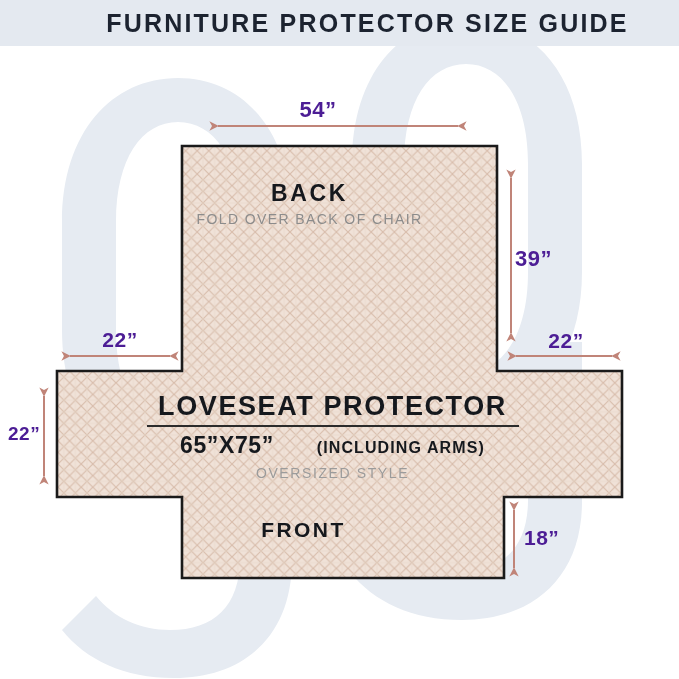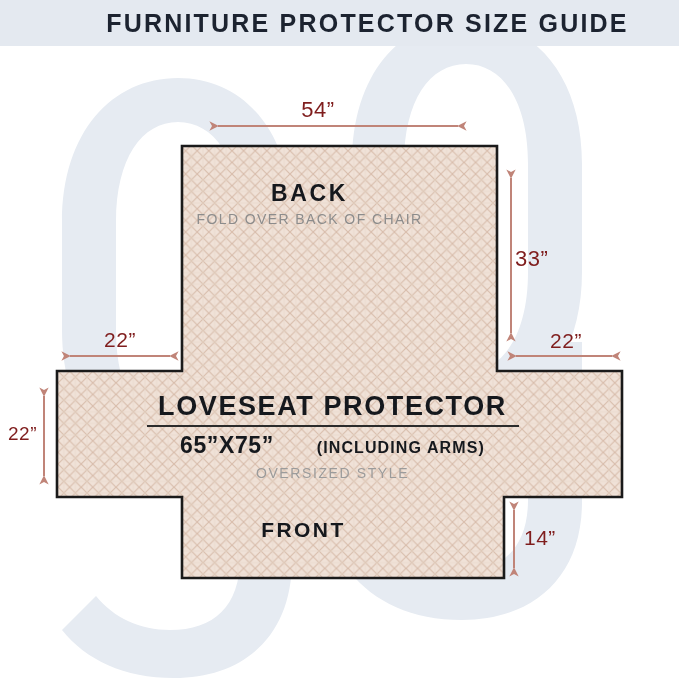--- a/index.html
+++ b/index.html
@@ -71,21 +71,21 @@
 
   .front-label{
     left:0;right:0;top:519px;text-align:center;
     font-size:21px;font-weight:bold;color:#15181d;letter-spacing:2.4px;
     transform:translateX(-36px);
   }
 
   
   .dim{
     position:absolute;z-index:6;white-space:nowrap;line-height:1;
-    font-size:22px;font-weight:normal;color:#7f1d1d;letter-spacing:0.5px;
+    font-size:22px;font-weight:bold;color:#4c1d95;letter-spacing:0.5px;
   }
   .dim-54{left:318px;top:99px;transform:translateX(-50%);}
   .dim-39{left:515px;top:248px;}
   .dim-22-top-left{left:120px;top:329px;transform:translateX(-50%);font-size:21px;}
   .dim-22-top-right{left:566px;top:330px;transform:translateX(-50%);font-size:21px;}
   .dim-22-left{left:8px;top:424px;font-size:19px;}
   .dim-14{left:524px;top:527px;font-size:21px;}
 
   #arrow-layer{position:absolute;left:0;top:0;width:679px;height:679px;z-index:3;}
 </style>
@@ -165,19 +165,19 @@
     <div class="ls-rule"></div>
     <div class="ls-dims">
       <span>65”X75”</span><span class="incl">(INCLUDING ARMS)</span>
     </div>
     <div class="ls-sub">OVERSIZED STYLE</div>
   </div>
 
   <div class="lbl front-label">FRONT</div>
 
   <div class="dim dim-54">54”</div>
-  <div class="dim dim-39">33”</div>
+  <div class="dim dim-39">39”</div>
   <div class="dim dim-22-top-left">22”</div>
   <div class="dim dim-22-top-right">22”</div>
   <div class="dim dim-22-left">22”</div>
-  <div class="dim dim-14">14”</div>
+  <div class="dim dim-14">18”</div>
 
 </div>
 
 </body></html>

